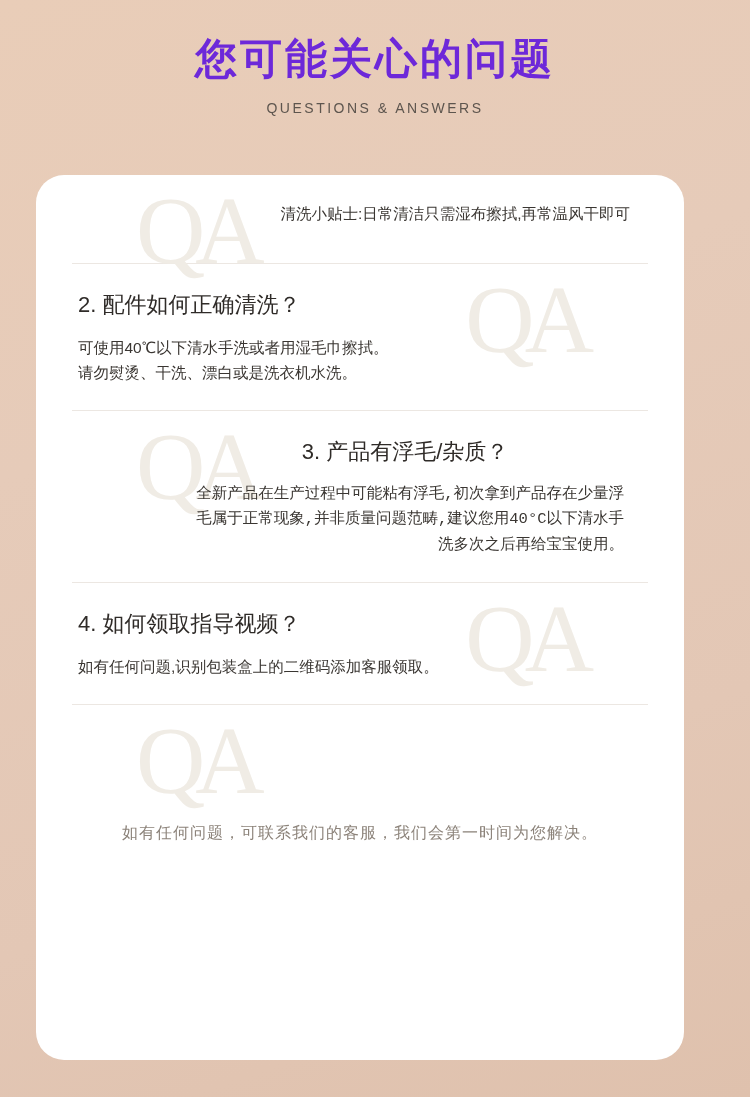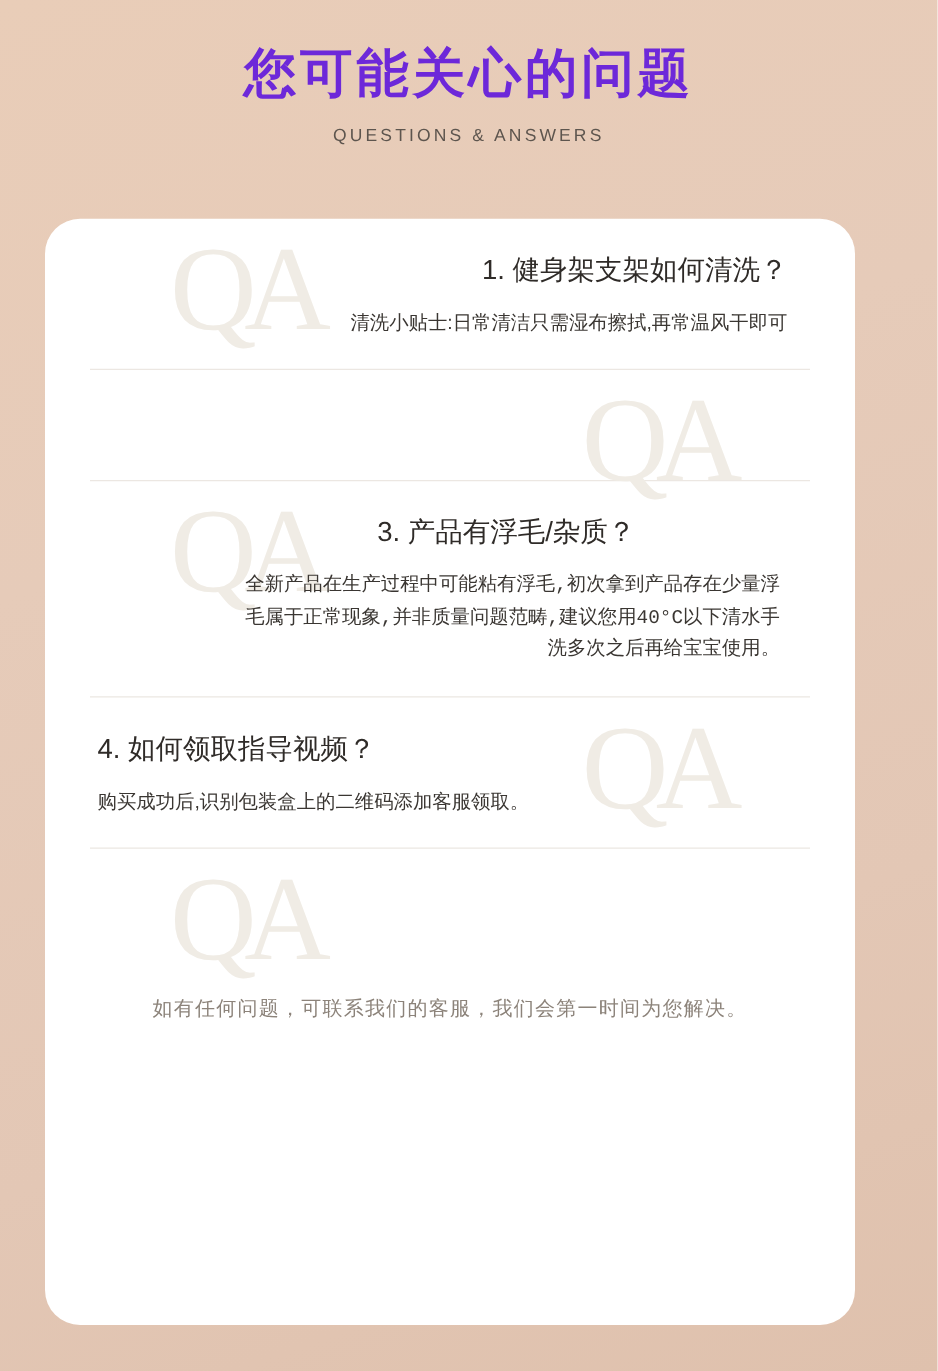--- a/index.html
+++ b/index.html
@@ -113,48 +113,52 @@
   <div class="header">
     <div class="header-title">您可能关心的问题</div>
     <div class="header-sub">QUESTIONS &amp; ANSWERS</div>
   </div>
 
   <div class="card">
 
     <div class="qa-item align-right">
       <div class="watermark left">QA</div>
       <div class="qa-content">
-        <div class="qa-q">1. 健身架支架如何清洗？</div>
         <div class="qa-a nowrap-block">清洗小贴士:日常清洁只需湿布擦拭,再常温风干即可</div>
       </div>
     </div>
 
     <div class="qa-divider"></div>
 
     <div class="qa-item align-left">
       <div class="watermark right">QA</div>
+      <div class="qa-content">
+        <div class="qa-q">2. 配件如何正确清洗？</div>
+        <div class="qa-a nowrap-block">可使用40℃以下清水手洗或者用湿毛巾擦拭。
+请勿熨烫、干洗、漂白或是洗衣机水洗。</div>
+      </div>
     </div>
 
     <div class="qa-divider"></div>
 
     <div class="qa-item align-center-r">
       <div class="watermark left">QA</div>
       <div class="qa-content">
         <div class="qa-q">3. 产品有浮毛/杂质？</div>
         <div class="qa-a nowrap-block">全新产品在生产过程中可能粘有浮毛,初次拿到产品存在少量浮毛属于正常现象,并非质量问题范畴,建议您用40°C以下清水手洗多次之后再给宝宝使用。</div>
       </div>
     </div>
 
     <div class="qa-divider"></div>
 
     <div class="qa-item align-left">
       <div class="watermark right">QA</div>
       <div class="qa-content">
         <div class="qa-q">4. 如何领取指导视频？</div>
-        <div class="qa-a nowrap-block">购买成功后,识别包装盒上的二维码添加客服领取。</div>
+        <div class="qa-a nowrap-block">如有任何问题,识别包装盒上的二维码添加客服领取。</div>
       </div>
     </div>
 
     <div class="qa-divider"></div>
 
     <div class="qa-item align-center-r">
       <div class="watermark left">QA</div>
     </div>
 
     <div class="footer-note">如有任何问题，可联系我们的客服，我们会第一时间为您解决。</div>

